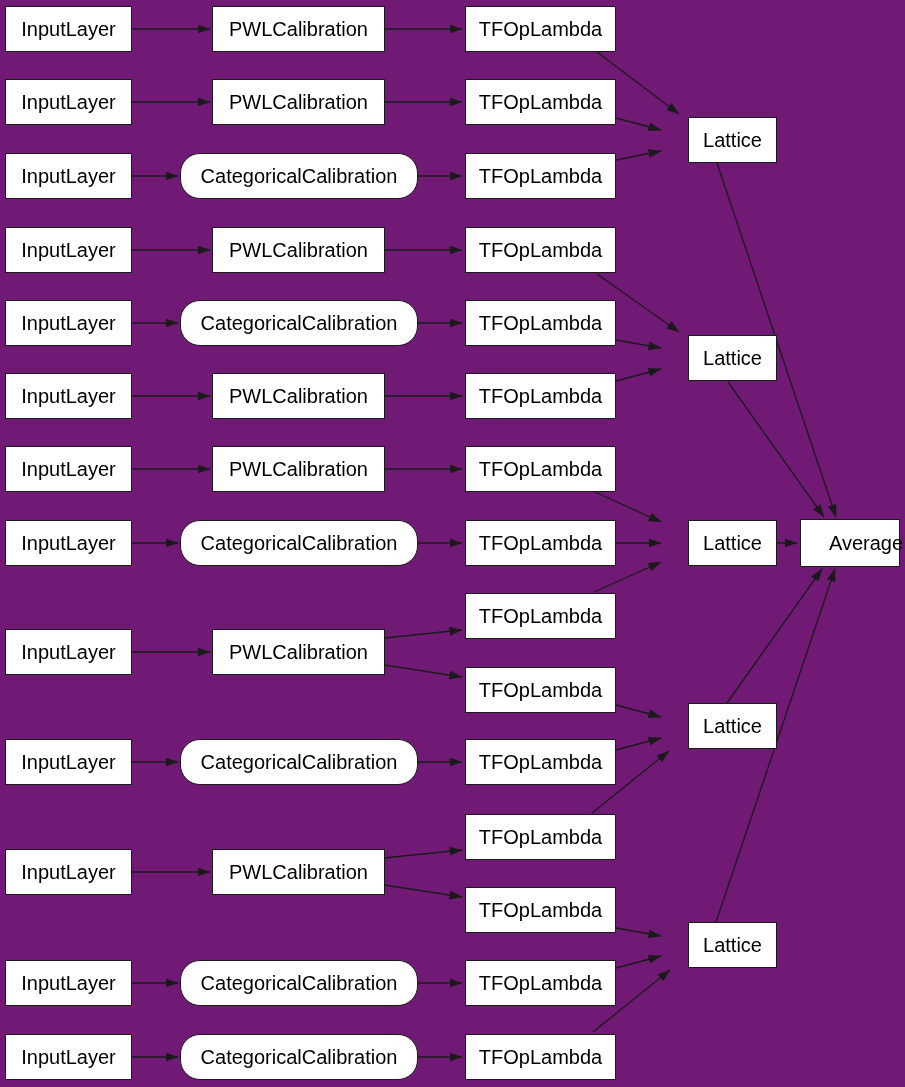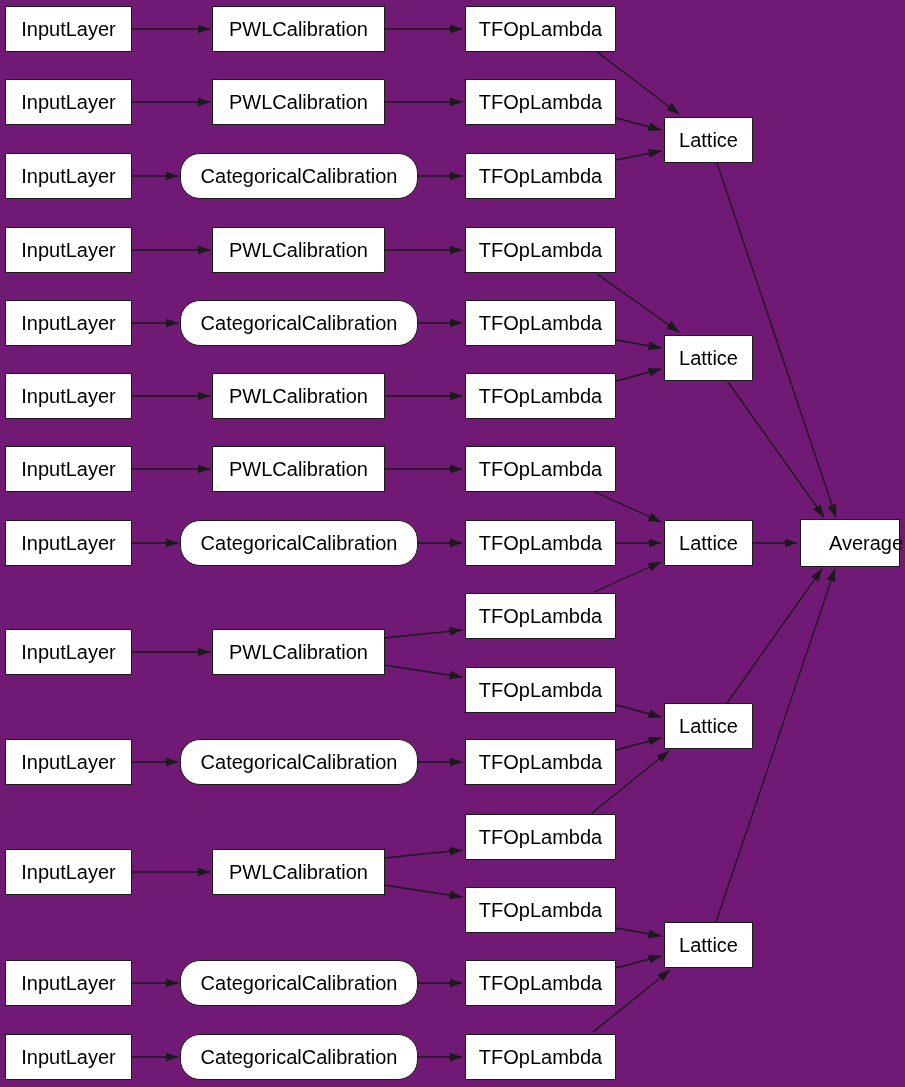--- a/index.html
+++ b/index.html
@@ -16,21 +16,21 @@
     background:#ffffff;
     border:1.4px solid #1a1a1a;
     display:flex;align-items:center;justify-content:center;
     font-size:20px;color:#000000;
     white-space:nowrap;
   }
   .n-input  {width:127px;height:46px;}
   .n-pwl    {width:173px;height:46px;}
   .n-cat    {width:238px;height:46px;border-radius:20px;}
   .n-lambda {width:151px;height:46px;}
-  .n-lattice{width:89px;height:46px;}
+  .n-lattice{width:89px;height:46px;margin-left:24px;}
   .n-avg    {width:100px;height:48px;padding-left:32px;}
 </style>
 </head>
 <body>
 
 <div class="canvas">
 
   <svg class="edges" width="905" height="1087" viewBox="0 0 905 1087">
     <defs>
       <marker id="ah" markerUnits="userSpaceOnUse" markerWidth="14" markerHeight="10" refX="12.5" refY="4.5" orient="auto">

